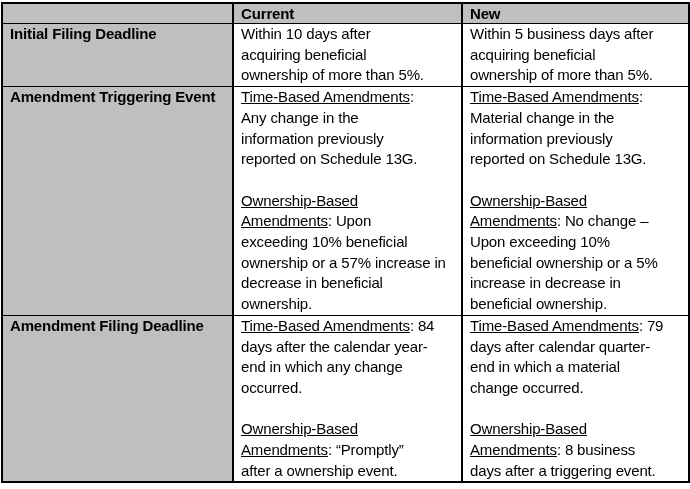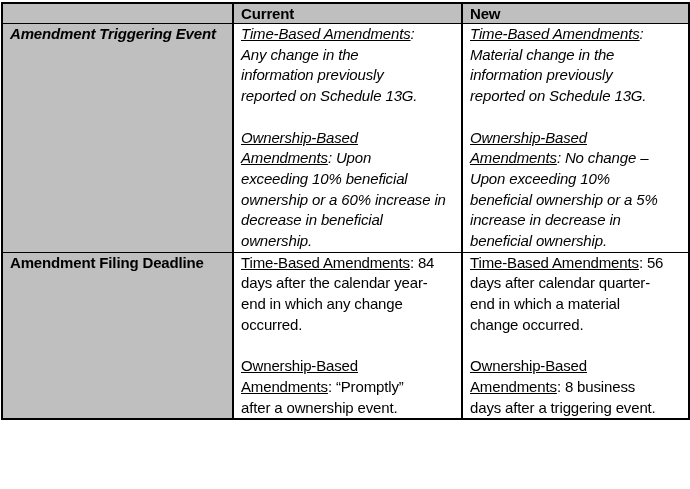--- a/index.html
+++ b/index.html
@@ -34,21 +34,21 @@
     font-size: 15px;
     line-height: 20.7px;
     letter-spacing: -0.15px;
     color: var(--text);
     white-space: pre-line;
     overflow: hidden;
     margin-left: 20px;
   }
   tr.header-row { height: 20px; }
   tr.row-initial { height: 61px; }
-  tr.row-trigger { height: 227px; font-style: italic; }
+  tr.row-trigger { height: 227px; }
   tr.row-filing { height: 153px; }
   th {
     background: var(--shaded-bg);
     text-align: left;
     font-weight: bold;
     line-height: 19px;
   }
   td.label-cell {
     background: var(--shaded-bg);
     font-weight: bold;
@@ -67,30 +67,39 @@
       <col class="c1">
       <col class="c2">
   </colgroup>
   <tbody>
     <tr class="header-row">
       <th></th>
       <th>Current</th>
       <th>New</th>
     </tr>
 
+    <tr class="row-initial">
+      <td class="label-cell">Initial Filing Deadline</td>
+      <td class="body-cell"><p><span>Within 10 days after
+acquiring beneficial
+ownership of more than 5%.</span></p></td>
+      <td class="body-cell"><p><span>Within 5 business days after
+acquiring beneficial
+ownership of more than 5%.</span></p></td>
+    </tr>
 
     <tr class="row-trigger">
       <td class="label-cell">Amendment Triggering Event</td>
       <td class="body-cell"><p><u>Time-Based Amendments</u><span>:
 Any change in the
 information previously
 reported on Schedule 13G.</span></p><p><u>Ownership-Based
 Amendments</u><span>: Upon
 exceeding 10% beneficial
-ownership or a 60% increase in
+ownership or a 57% increase in
 decrease in beneficial
 ownership.</span></p></td>
       <td class="body-cell"><p><u>Time-Based Amendments</u><span>:
 Material change in the
 information previously
 reported on Schedule 13G.</span></p><p><u>Ownership-Based
 Amendments</u><span>: No change –
 Upon exceeding 10%
 beneficial ownership or a 5%
 increase in decrease in
@@ -98,21 +107,21 @@
     </tr>
 
     <tr class="row-filing">
       <td class="label-cell">Amendment Filing Deadline</td>
       <td class="body-cell"><p><u>Time-Based Amendments</u><span>: 84
 days after the calendar year-
 end in which any change
 occurred.</span></p><p><u>Ownership-Based
 Amendments</u><span>: “Promptly”
 after a ownership event.</span></p></td>
-      <td class="body-cell"><p><u>Time-Based Amendments</u><span>: 56
+      <td class="body-cell"><p><u>Time-Based Amendments</u><span>: 79
 days after calendar quarter-
 end in which a material
 change occurred.</span></p><p><u>Ownership-Based
 Amendments</u><span>: 8 business
 days after a triggering event.</span></p></td>
     </tr>
   </tbody>
 </table>
 
 </body></html>

